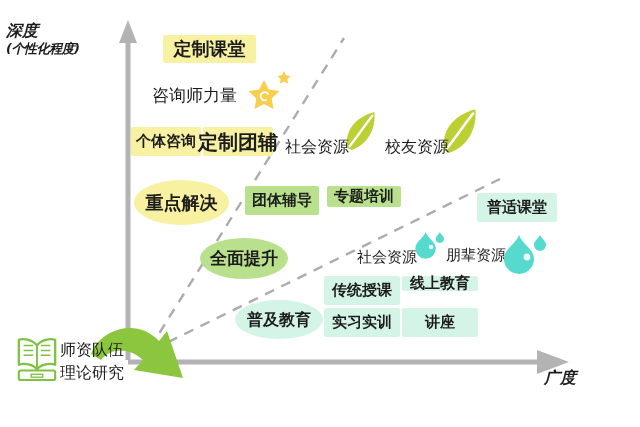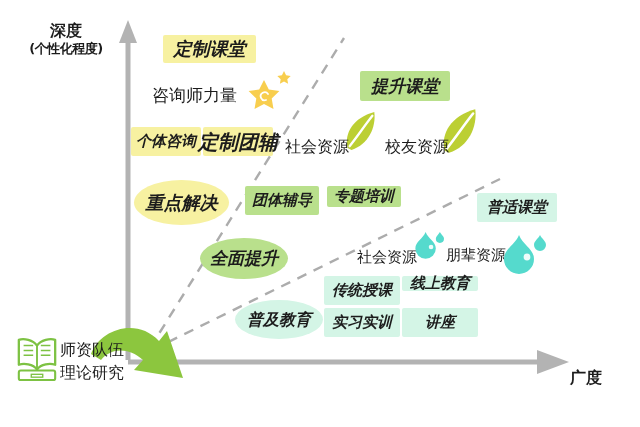--- a/index.html
+++ b/index.html
@@ -7,31 +7,31 @@
     position:relative;width:640px;height:427px;background:#fff;overflow:hidden;
     font-family:"DejaVu Sans","Liberation Sans",sans-serif;
     color:var(--text,#1c1c1c);
   }
   svg{display:block;}
   .underlay{position:absolute;left:0;top:0;z-index:0;}
   .icon{position:absolute;z-index:1;}
   .icon-top{position:absolute;z-index:3;}
   .box{
     position:absolute;z-index:2;display:flex;align-items:center;justify-content:center;
-    font-weight:bold;line-height:1;border-radius:2px;white-space:nowrap;font-style:italic;
+    font-weight:bold;line-height:1;border-radius:2px;white-space:nowrap;
   }
   .yellow{background:var(--yellow);}
   .green{background:var(--green);}
   .mint{background:var(--mint);}
   .ellipse{border-radius:50%;}
   .plain-label{
     position:absolute;z-index:2;font-weight:normal;line-height:1;white-space:nowrap;
   }
   .axis-label{
-    position:absolute;z-index:2;font-weight:bold;text-align:center;line-height:1.25;
+    position:absolute;z-index:2;font-weight:bold;line-height:1.25;font-style:italic;
   }
   .axis-label .sub{font-size:13px;letter-spacing:-0.5px;}
 </style>
 </head>
 <body>
 
 <div id="stage">
 
   <svg class="underlay" width="640" height="427" viewBox="0 0 640 427">
 
@@ -68,21 +68,20 @@
     <polygon fill="#F8CE4E" points="18,10 22.8,19.6 33.4,21.1 25.7,28.6 27.5,39.1 18,34.1 8.5,39.1 10.3,28.6 2.6,21.1 13.2,19.6"></polygon>
     <path d="M 20 30 a 4 4 0 1 1 2 -6" stroke="#fff" stroke-width="1.8" fill="none" stroke-linecap="round"></path>
     <polygon fill="#F8CE4E" points="38,1 40.1,5.2 44.7,5.9 41.3,9.2 42.1,13.8 38,11.6 33.9,13.8 34.7,9.2 31.3,5.9 35.9,5.2"></polygon>
   </svg>
 
   <div class="box yellow" style="left:131px;top:127px;width:70px;height:29px;font-size:15px">个体咨询</div>
   <div class="box yellow" style="left:203px;top:127px;width:70px;height:29px;font-size:20px">定制团辅</div>
 
   <div class="box yellow ellipse" style="left:134px;top:180px;width:95px;height:45px;font-size:18px">重点解决</div>
 
-  <div class="box green" style="left:360px;top:71px;width:90px;height:30px;font-size:17px">提升课堂</div>
 
   <svg class="icon" style="left:342px;top:110px" width="38" height="42" viewBox="0 0 40 44">
     <path d="M 6 40 C 2 24, 12 8, 34 2 C 36 18, 28 36, 10 42 Z" fill="#BCCF33"></path>
     <path d="M 8 38 C 16 28, 24 16, 32 6" stroke="#fff" stroke-width="2.4" fill="none" stroke-linecap="round"></path>
   </svg>
   <div class="plain-label" style="left:285px;top:139px;font-size:16px">社会资源</div>
 
   <svg class="icon" style="left:438px;top:107px" width="44" height="48" viewBox="0 0 40 44">
     <path d="M 6 40 C 2 24, 12 8, 34 2 C 36 18, 28 36, 10 42 Z" fill="#BCCF33"></path>
     <path d="M 8 38 C 16 28, 24 16, 32 6" stroke="#fff" stroke-width="2.4" fill="none" stroke-linecap="round"></path>

